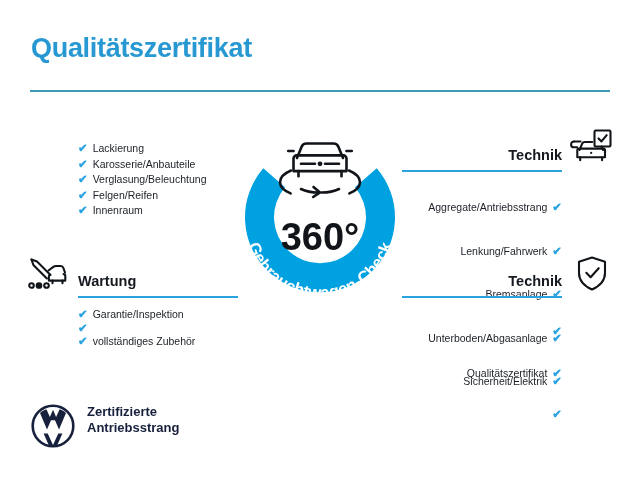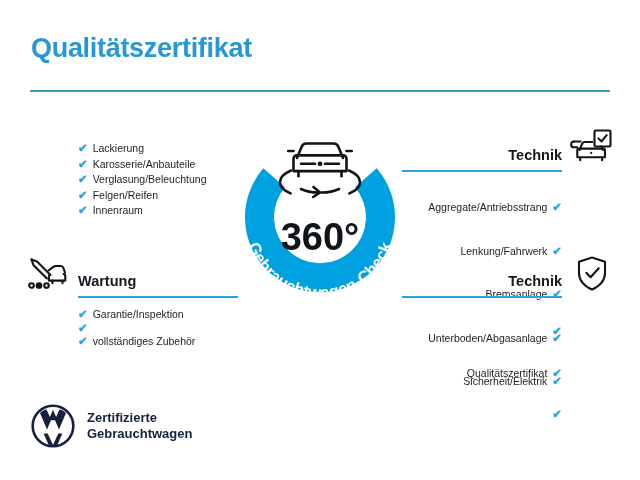--- a/index.html
+++ b/index.html
@@ -120,21 +120,20 @@
     text-decoration: underline;
   }
   .badge svg { display: block; width: 100%; height: 100%; }
 
   
   .footer {
     position: absolute;
     left: 31px;
     top: 404px;
     display: flex;
-    align-items: center;
   }
   .vw-mark { width: 44px; height: 44px; flex: 0 0 auto; }
   .vw-mark svg { display: block; width: 100%; height: 100%; }
   .vw-words {
     margin-left: 12px;
     font-size: 13px;
     font-weight: bold;
     line-height: 16px;
     color: #17203c;
     white-space: nowrap;
@@ -332,15 +331,15 @@
                C23.4 42.0 24.8 41.8 26.1 41.5
                L31.4 29.6
                L27.3 29.6
                L22.0 41.0
                L16.7 29.6
                Z" fill="#17203c"></path>
     </svg>
   </span>
   <span class="vw-words">
     <span>Zertifizierte</span><br>
-    <span>Gebrauchtwagen</span>
+    <span>Antriebsstrang</span>
   </span>
 </div>
 
 </body></html>

